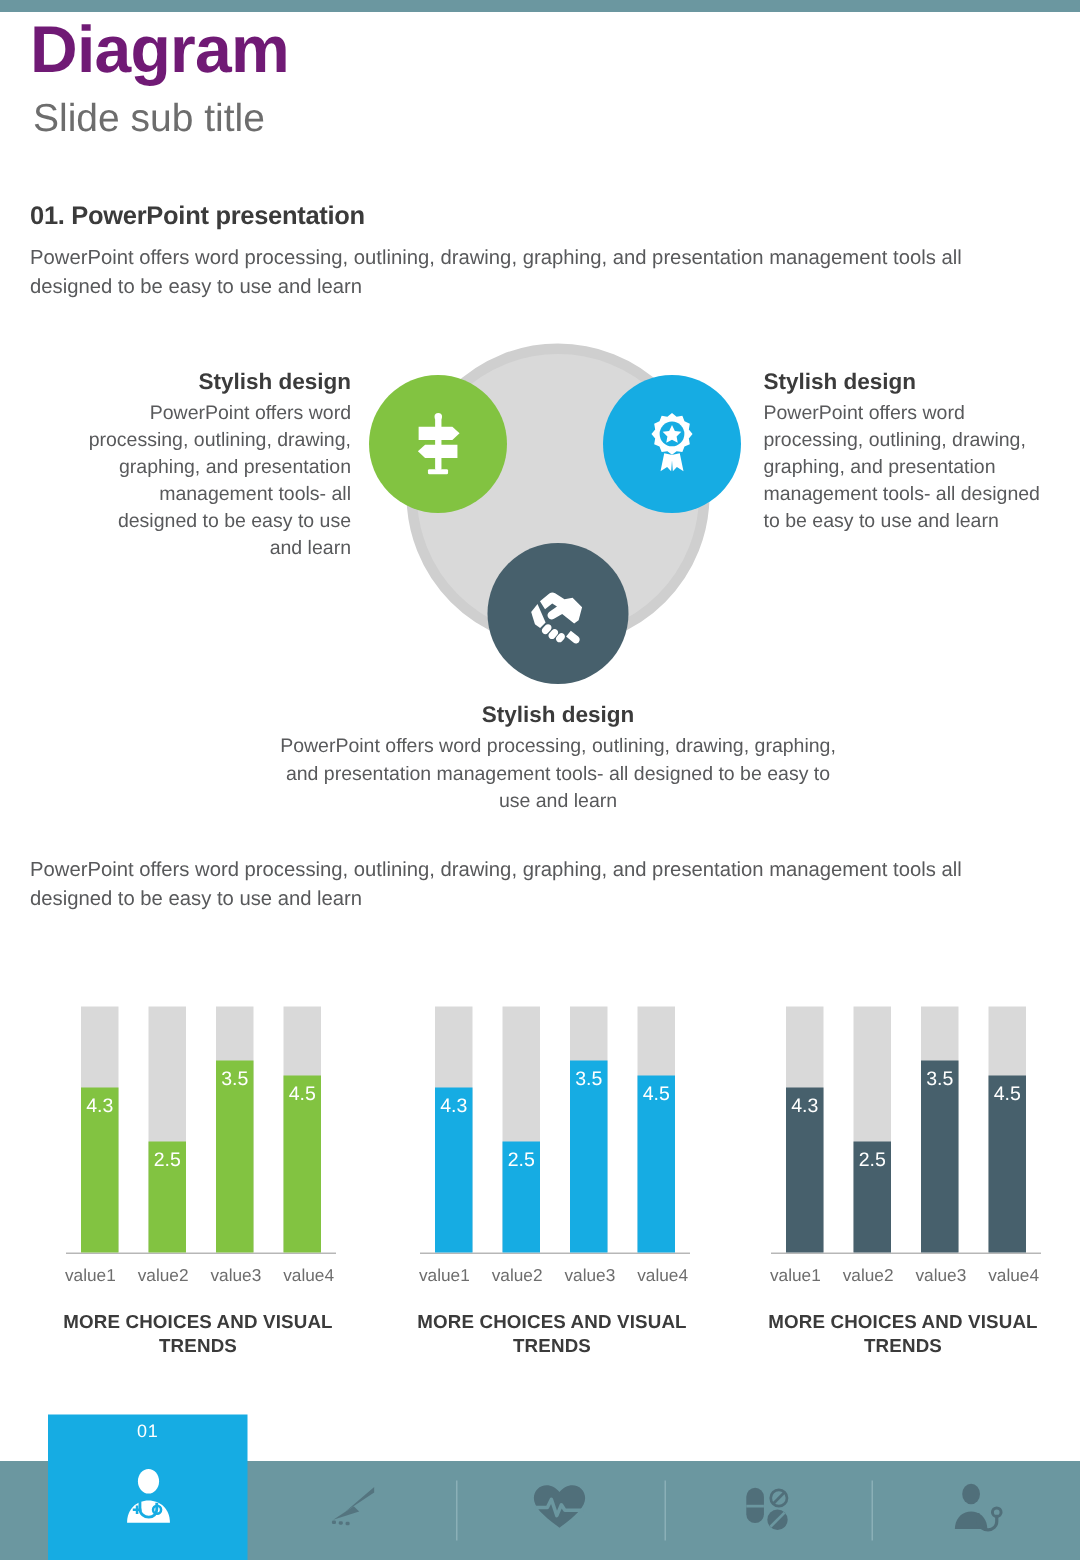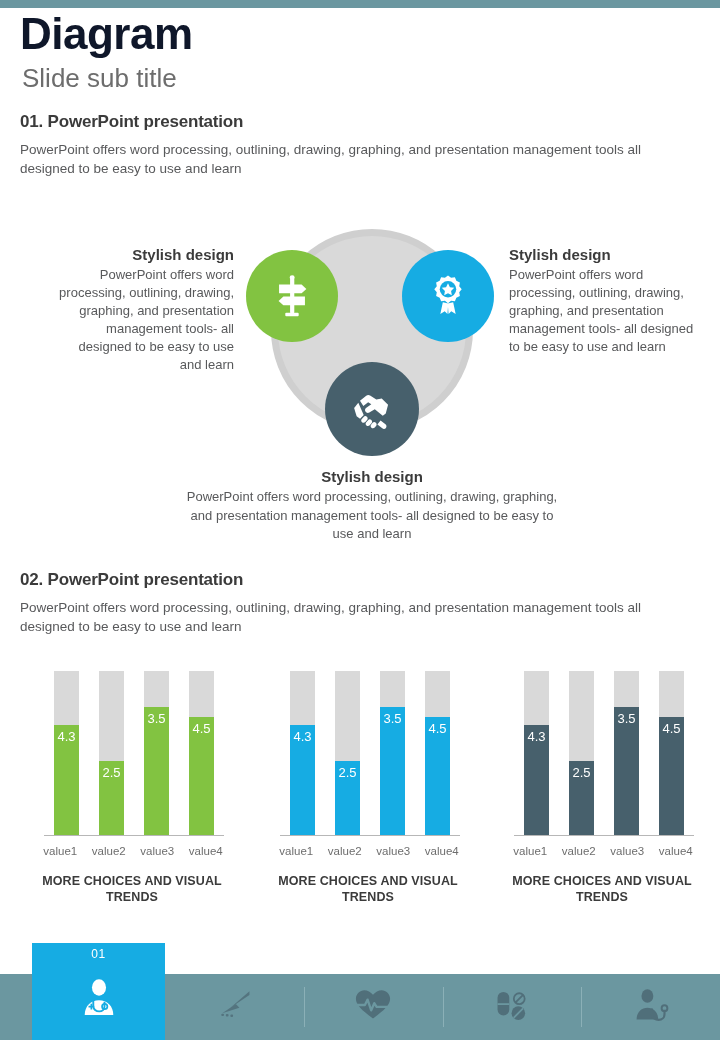--- a/index.html
+++ b/index.html
@@ -26,35 +26,35 @@
 
   
   .slide-header {
     position: absolute;
     top: 8px; left: 20px;
     width: 680px;
   }
   .slide-title {
     font-size: 44px;
     font-weight: bold;
-    color: #0f172a;
+    color: #701a75;
     letter-spacing: -0.5px;
     line-height: 52px;
     margin: 0;
   }
   .slide-subtitle {
     font-size: 26px;
     font-weight: normal;
     color: #6d6d6d;
     line-height: 32px;
     margin: 2px;
   }
 
   
-  .section-1 { position: absolute; top: 112px; left: 20px; width: 670px; }
+  .section-1 { position: absolute; top: 134px; left: 20px; width: 670px; }
   .section-2 { position: absolute; top: 570px; left: 20px; width: 670px; }
   .section-heading {
     font-size: 17px;
     font-weight: bold;
     color: #3b3b3b;
     margin: 0 0 8px 0;
     letter-spacing: -0.2px;
   }
   .section-body {
     font-size: 13.5px;
@@ -309,21 +309,20 @@
     <p class="cap-text">PowerPoint offers word processing, outlining, drawing, graphing, and presentation management tools- all designed to be easy to use and learn</p>
   </div>
 
   <div class="cap cap-bottom">
     <p class="cap-title">Stylish design</p>
     <p class="cap-text">PowerPoint offers word processing, outlining, drawing, graphing, and presentation management tools- all designed to be easy to use and learn</p>
   </div>
 </div>
 
 <div class="section-2">
-  <p class="section-heading">02. PowerPoint presentation</p>
   <p class="section-body">PowerPoint offers word processing, outlining, drawing, graphing, and presentation management tools all designed to be easy to use and learn</p>
 </div>
 
 <div class="charts">
   <div class="chart chart-1">
     <div class="plot">
         <div class="bar-track" style="background: rgb(217, 217, 217); left: 12.5%; margin-left: -12.5px;">
           <div class="bar-fill" style="background: rgb(130, 195, 65); height: 67%;">
             <div class="bar-value">4.3</div>
           </div>

